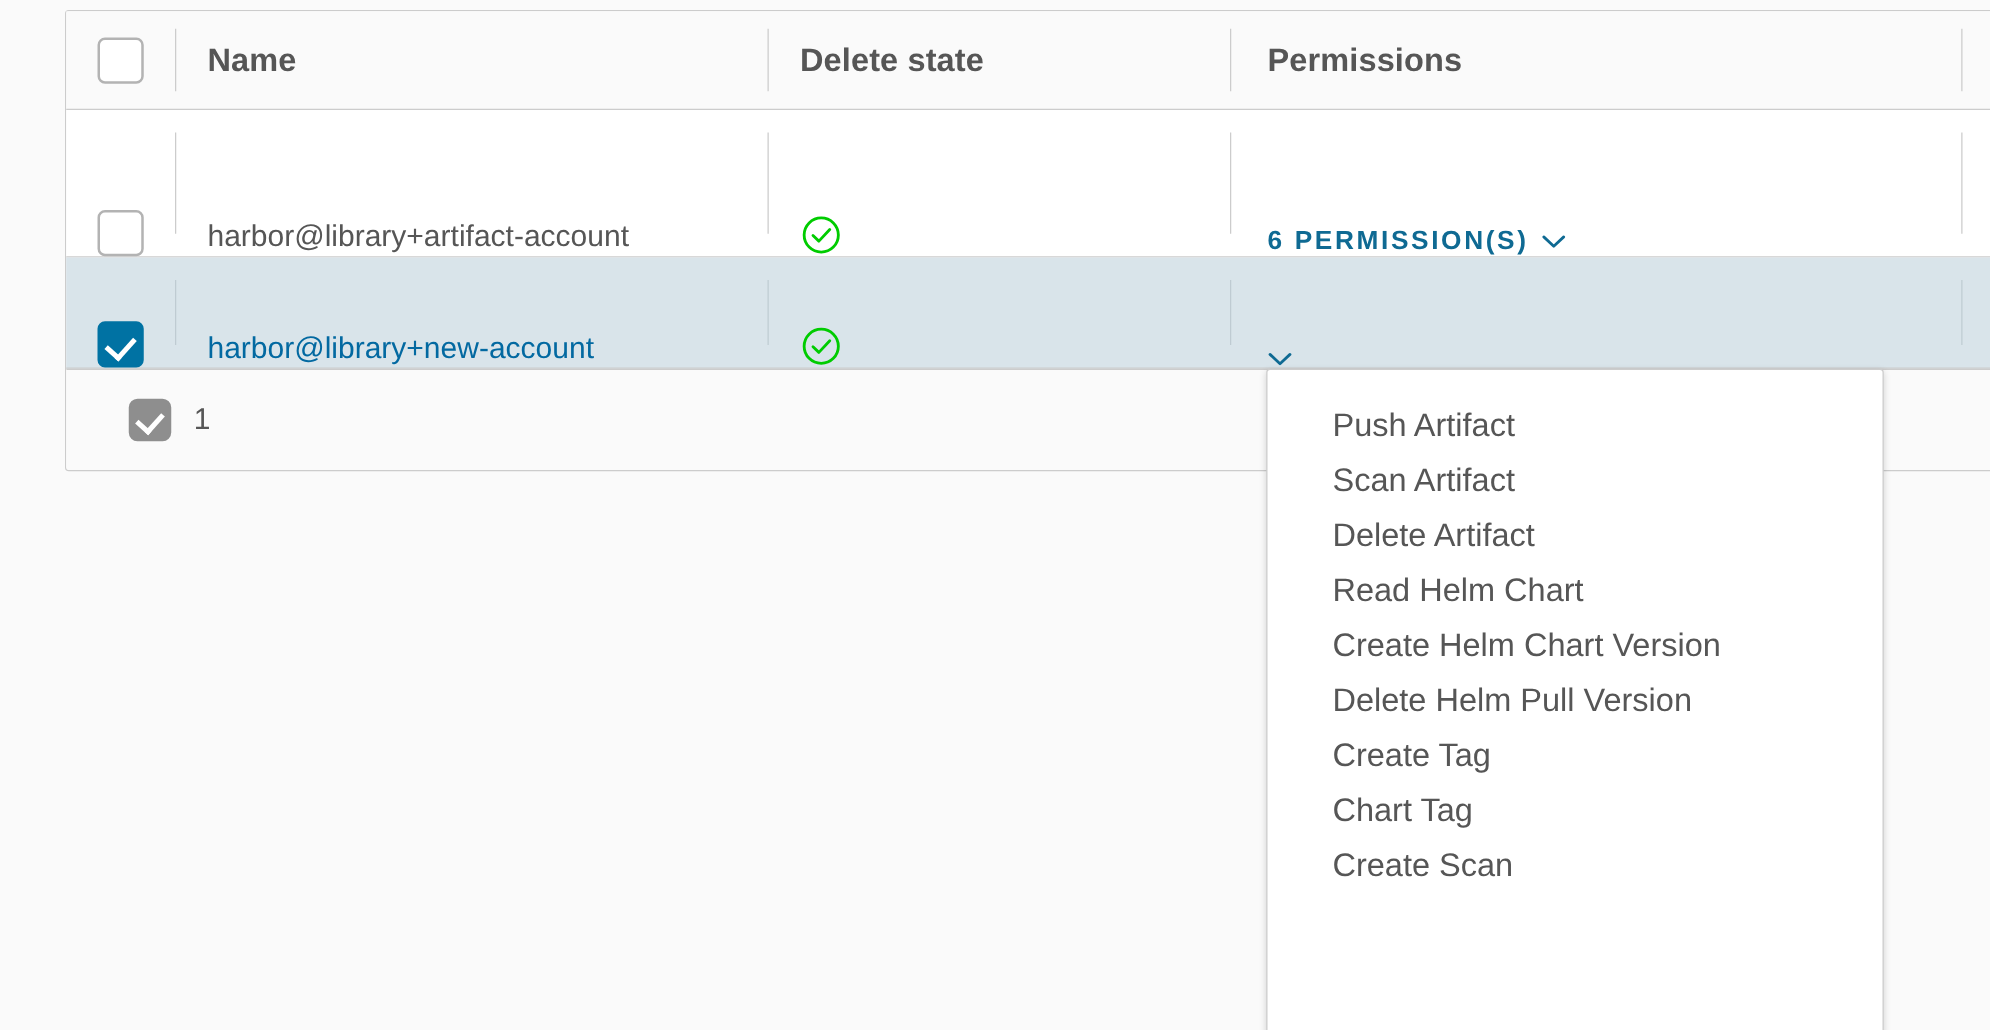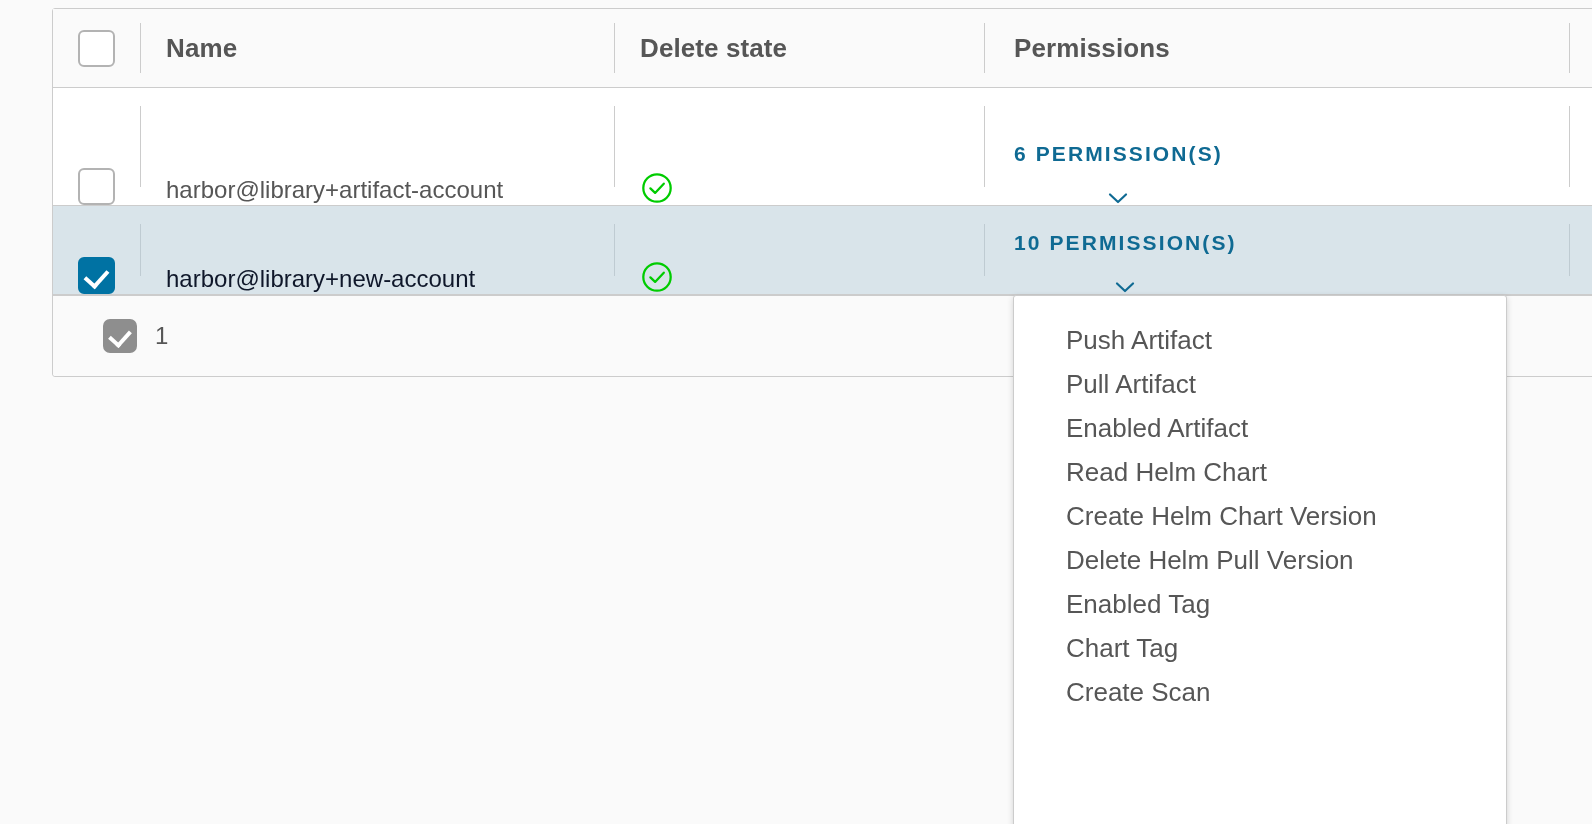--- a/index.html
+++ b/index.html
@@ -94,21 +94,21 @@
     width: 1px;
     background: #cccccc;
   }
   .dg-row.selected .cell.divider::before {
     background: #bfcbd2;
   }
   .cell.name-cell {
     line-height: 1.24;
     word-break: break-word;
   }
-  .dg-row.selected .cell.name-cell { color: #0f172a; }
+  .dg-row.selected .cell.name-cell { color: #0369a1; }
 
   
   .cb {
     width: 37px;
     height: 37px;
     border-radius: 6px;
     box-sizing: border-box;
     display: block;
     position: relative;
     flex: 0 0 auto;
@@ -138,29 +138,28 @@
     transform: rotate(42deg);
   }
 
   
   .state-icon { display: flex; align-items: center; }
 
   
   .perm-link {
     display: inline-flex;
     align-items: center;
-    gap: 26px;
+    gap: 10px;
     color: #0f6a93;
     font-size: 21px;
     font-weight: bold;
     letter-spacing: 2.1px;
     text-transform: uppercase;
     cursor: pointer;
     white-space: nowrap;
-    flex-direction: column;
   }
   .perm-link .chev { display: flex; align-items: center; }
 
   
   .dg-footer {
     display: flex;
     align-items: center;
     height: 81px;
     background: #fafafa;
     padding-left: 50px;
@@ -259,41 +258,40 @@
     <div class="cell col-state divider">
       <span class="state-icon">
         <svg width="34" height="34" viewBox="0 0 36 36" aria-hidden="true">
           <circle cx="18" cy="18" r="14.5" fill="none" stroke="#00cc00" stroke-width="2.4"></circle>
           <path d="M11 18.4 L16 23.2 L25.2 13.4" fill="none" stroke="#00cc00" stroke-width="2.4" stroke-linecap="round" stroke-linejoin="round"></path>
         </svg>
       </span>
     </div>
     <div class="cell col-perms divider">
       <span class="perm-link">
-        <span>10 PERMISSION(S)</span>
         <span class="chev">
           <svg width="20" height="13" viewBox="0 0 20 13" aria-hidden="true">
             <path d="M2 2.5 L10 10 L18 2.5" fill="none" stroke="#0f6a93" stroke-width="2.2" stroke-linecap="round" stroke-linejoin="round"></path>
           </svg>
         </span>
       </span>
     </div>
     <div class="cell col-tail divider"></div>
   </div>
 
   <div class="dg-footer">
     <span class="cb checked-disabled"></span>
     <span class="count">1</span>
   </div>
 
 </div>
 
 <div class="perm-dropdown">
   <div class="perm-item">Push Artifact</div>
-  <div class="perm-item">Pull Artifact</div>
-  <div class="perm-item">Enabled Artifact</div>
+  <div class="perm-item">Scan Artifact</div>
+  <div class="perm-item">Delete Artifact</div>
   <div class="perm-item">Read Helm Chart</div>
   <div class="perm-item">Create Helm Chart Version</div>
   <div class="perm-item">Delete Helm Pull Version</div>
-  <div class="perm-item">Enabled Tag</div>
+  <div class="perm-item">Create Tag</div>
   <div class="perm-item">Chart Tag</div>
   <div class="perm-item">Create Scan</div>
 </div>
 
 </body></html>

